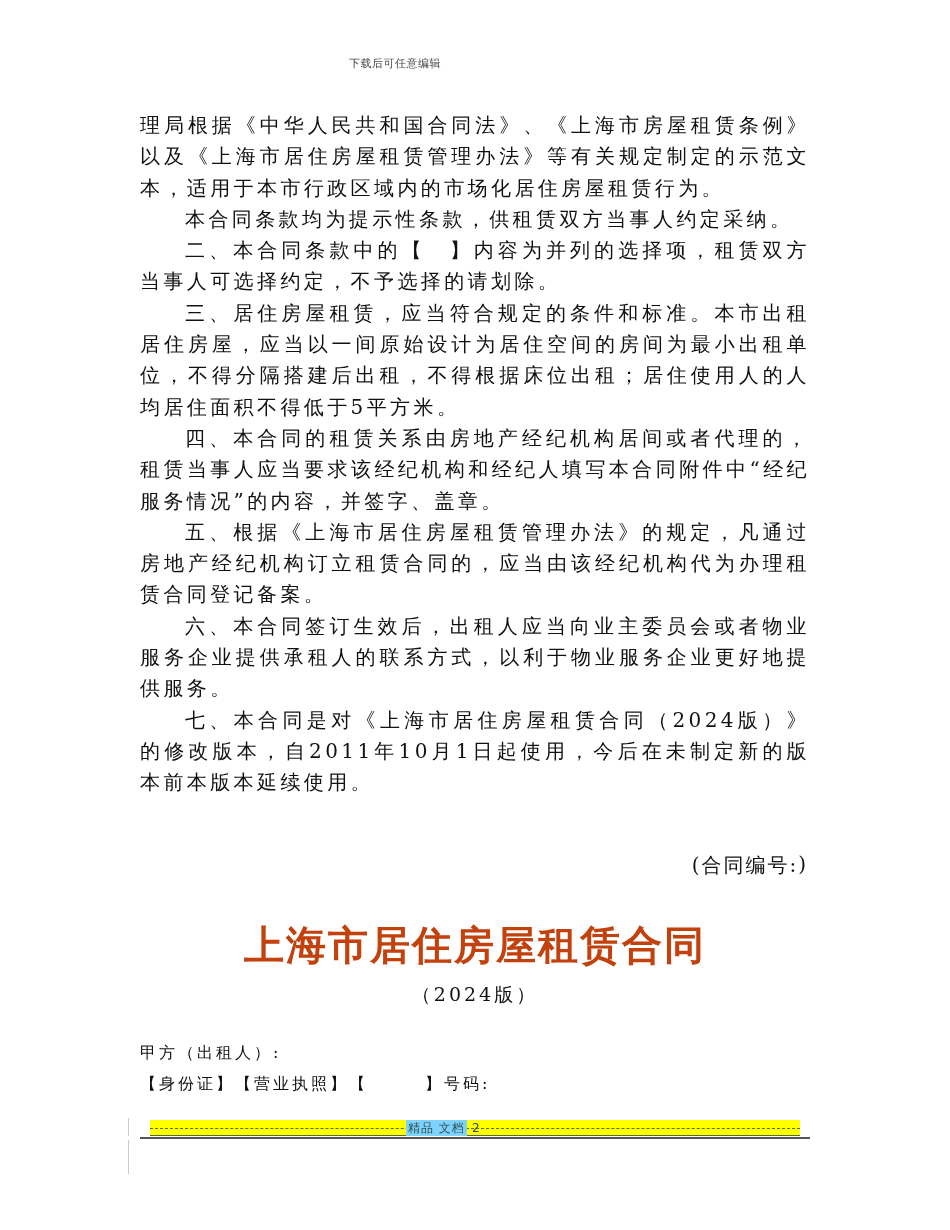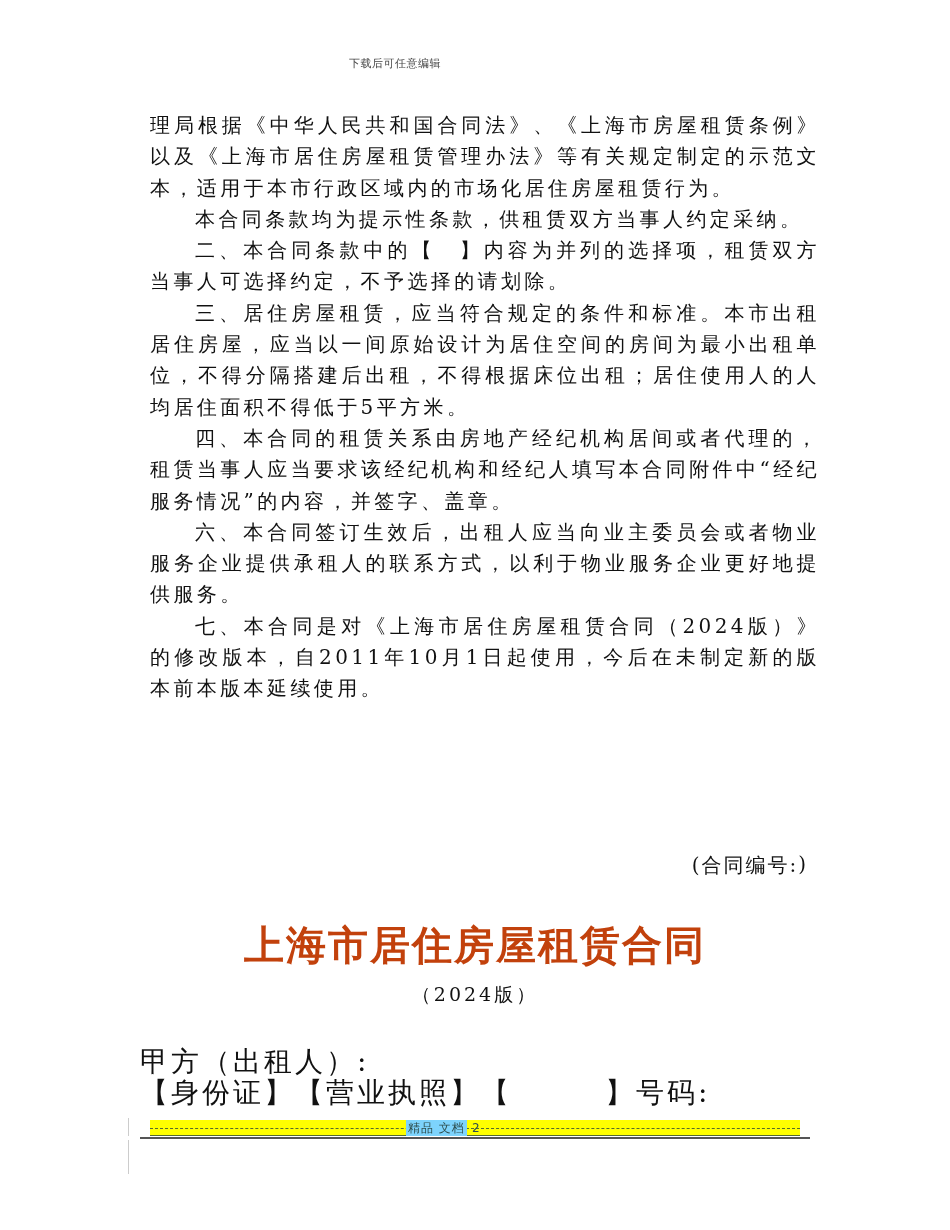--- a/index.html
+++ b/index.html
@@ -29,21 +29,20 @@
     .body-text {
       position: absolute;
       left: 140px;
       top: 110px;
       width: 670px;
       font-size: 20px;
       line-height: 31.3px;
       letter-spacing: 3.4px;
       text-align: justify;
       text-align-last: left;
-      margin-left: 10px;
     }
     .body-text p {
       margin: 0;
     }
     .body-text p.indent {
       text-indent: 45px;
     }
     .contract-no {
       position: absolute;
       top: 852px;
@@ -71,21 +70,21 @@
       top: 982px;
       left: 0;
       width: 950px;
       text-align: center;
       font-size: 19px;
       letter-spacing: 3px;
     }
     .party-line {
       position: absolute;
       left: 140px;
-      font-size: 28px;
+      font-size: 16px;
       letter-spacing: 3px;
     }
     .party-a { top: 1043px; }
     .id-line { top: 1074px; }
     .footer-bar {
       position: absolute;
       left: 150px;
       top: 1120px;
       width: 650px;
       height: 16px;
@@ -156,20 +155,21 @@
 <body>
 
 <div class="header-note">下载后可任意编辑</div>
 
 <div class="body-text">
   <p>理局根据《中华人民共和国合同法》、《上海市房屋租赁条例》以及《上海市居住房屋租赁管理办法》等有关规定制定的示范文本，适用于本市行政区域内的市场化居住房屋租赁行为。</p>
   <p class="indent">本合同条款均为提示性条款，供租赁双方当事人约定采纳。</p>
   <p class="indent">二、本合同条款中的【　】内容为并列的选择项，租赁双方当事人可选择约定，不予选择的请划除。</p>
   <p class="indent">三、居住房屋租赁，应当符合规定的条件和标准。本市出租居住房屋，应当以一间原始设计为居住空间的房间为最小出租单位，不得分隔搭建后出租，不得根据床位出租；居住使用人的人均居住面积不得低于5平方米。</p>
   <p class="indent">四、本合同的租赁关系由房地产经纪机构居间或者代理的，租赁当事人应当要求该经纪机构和经纪人填写本合同附件中“经纪服务情况”的内容，并签字、盖章。</p>
+  <p class="indent">五、根据《上海市居住房屋租赁管理办法》的规定，凡通过房地产经纪机构订立租赁合同的，应当由该经纪机构代为办理租赁合同登记备案。</p>
   <p class="indent">六、本合同签订生效后，出租人应当向业主委员会或者物业服务企业提供承租人的联系方式，以利于物业服务企业更好地提供服务。</p>
   <p class="indent">七、本合同是对《上海市居住房屋租赁合同（2024版）》的修改版本，自2011年10月1日起使用，今后在未制定新的版本前本版本延续使用。</p>
 </div>
 
 <div class="contract-no">
   <span>(合同编号:</span>
   <span></span>
   <span>)</span>
 </div>
 

